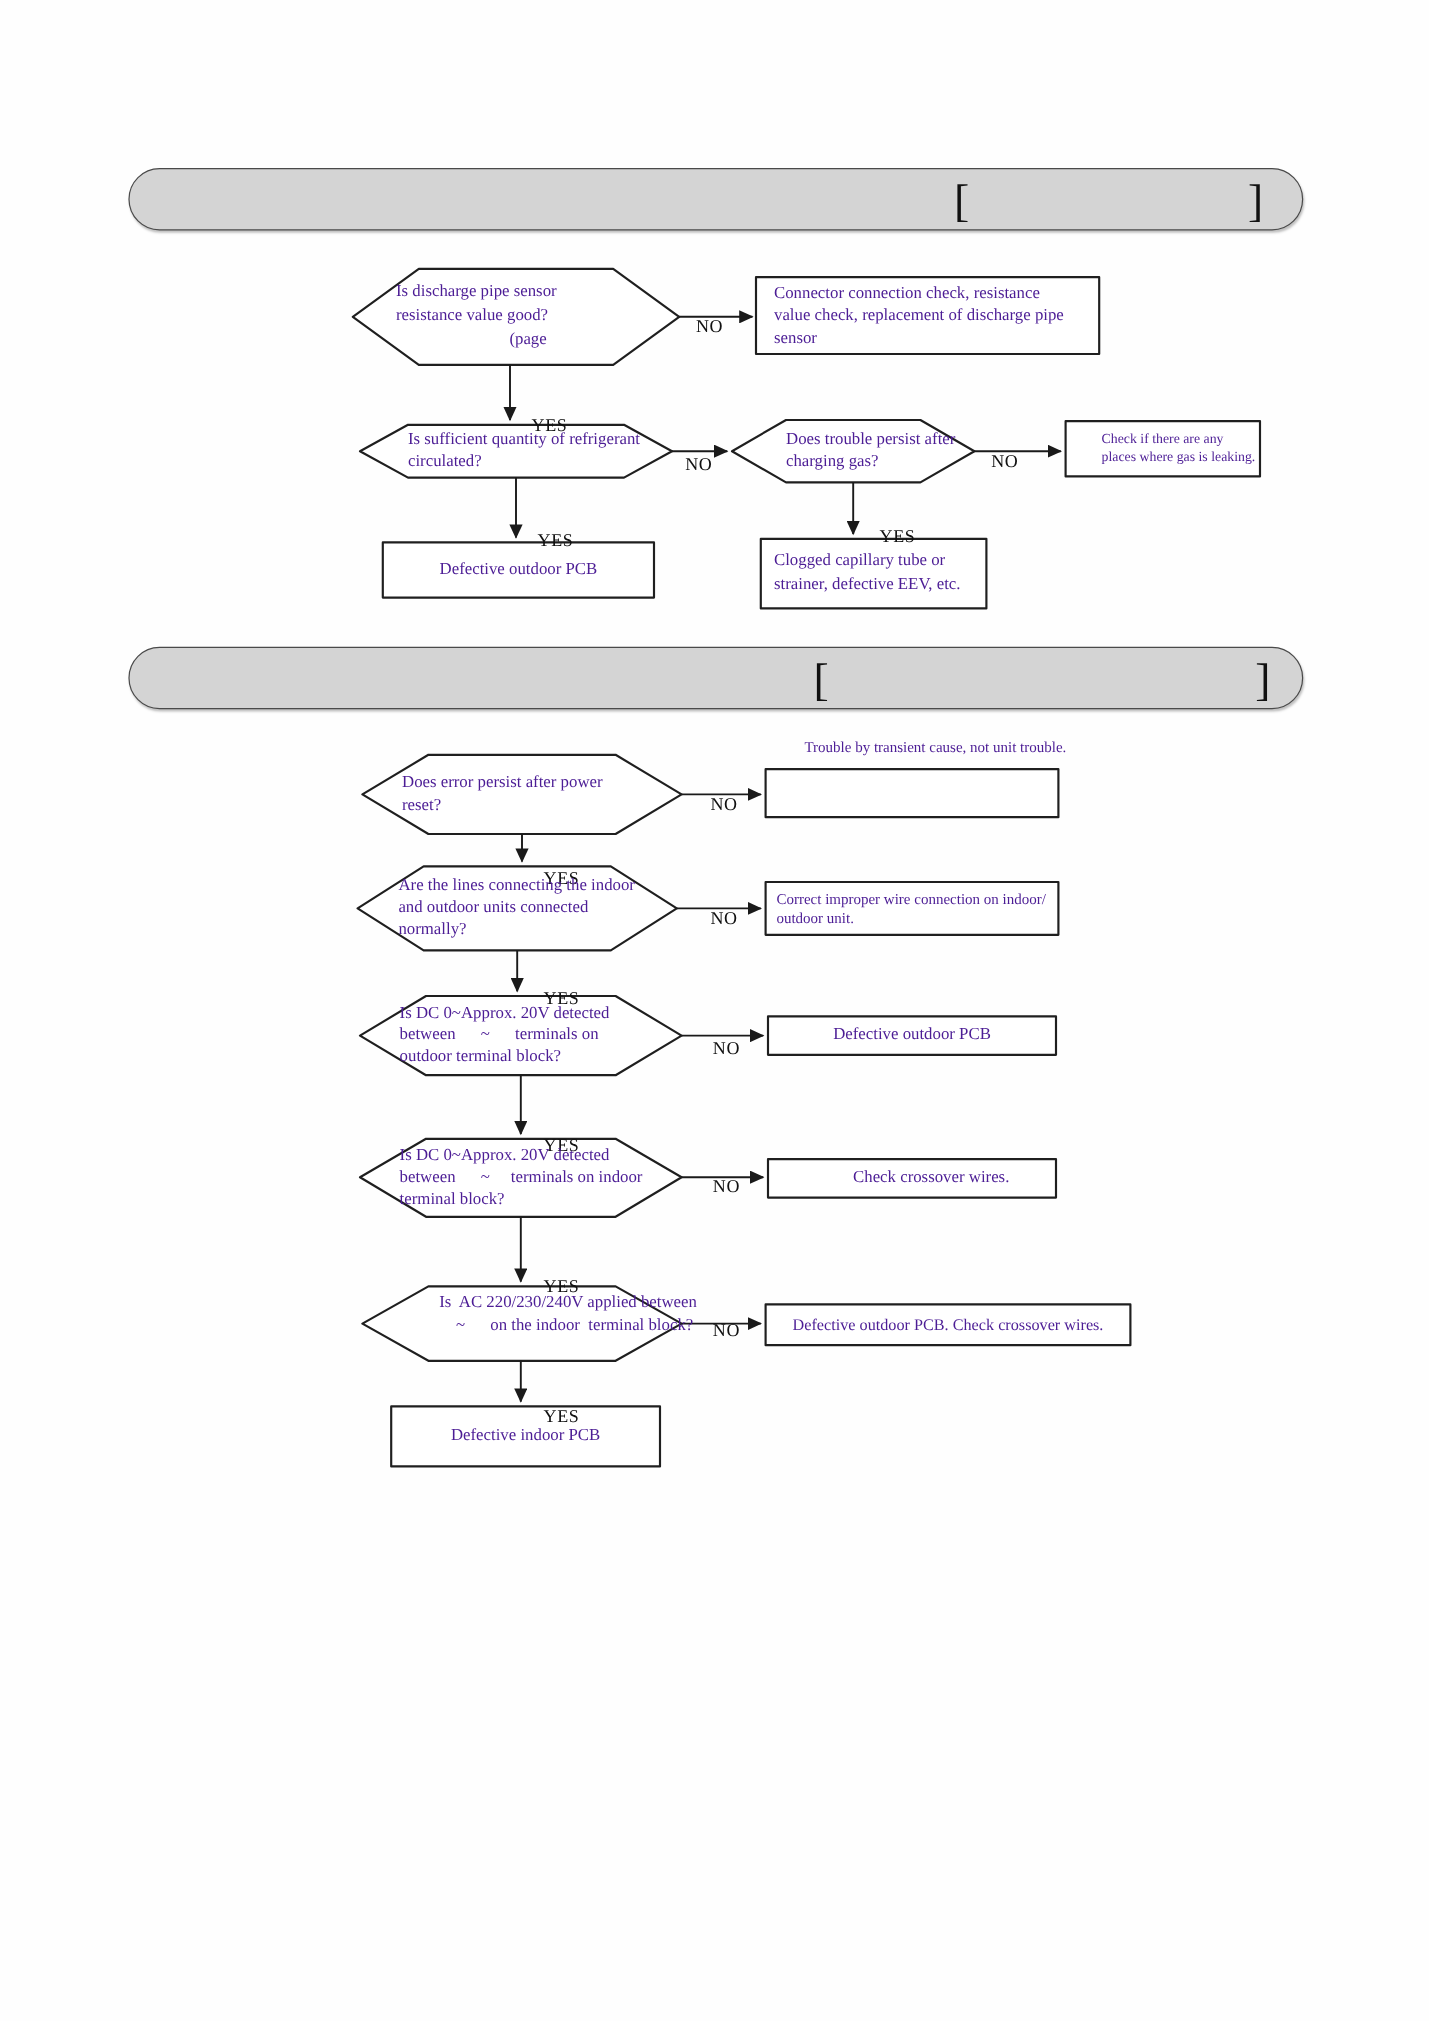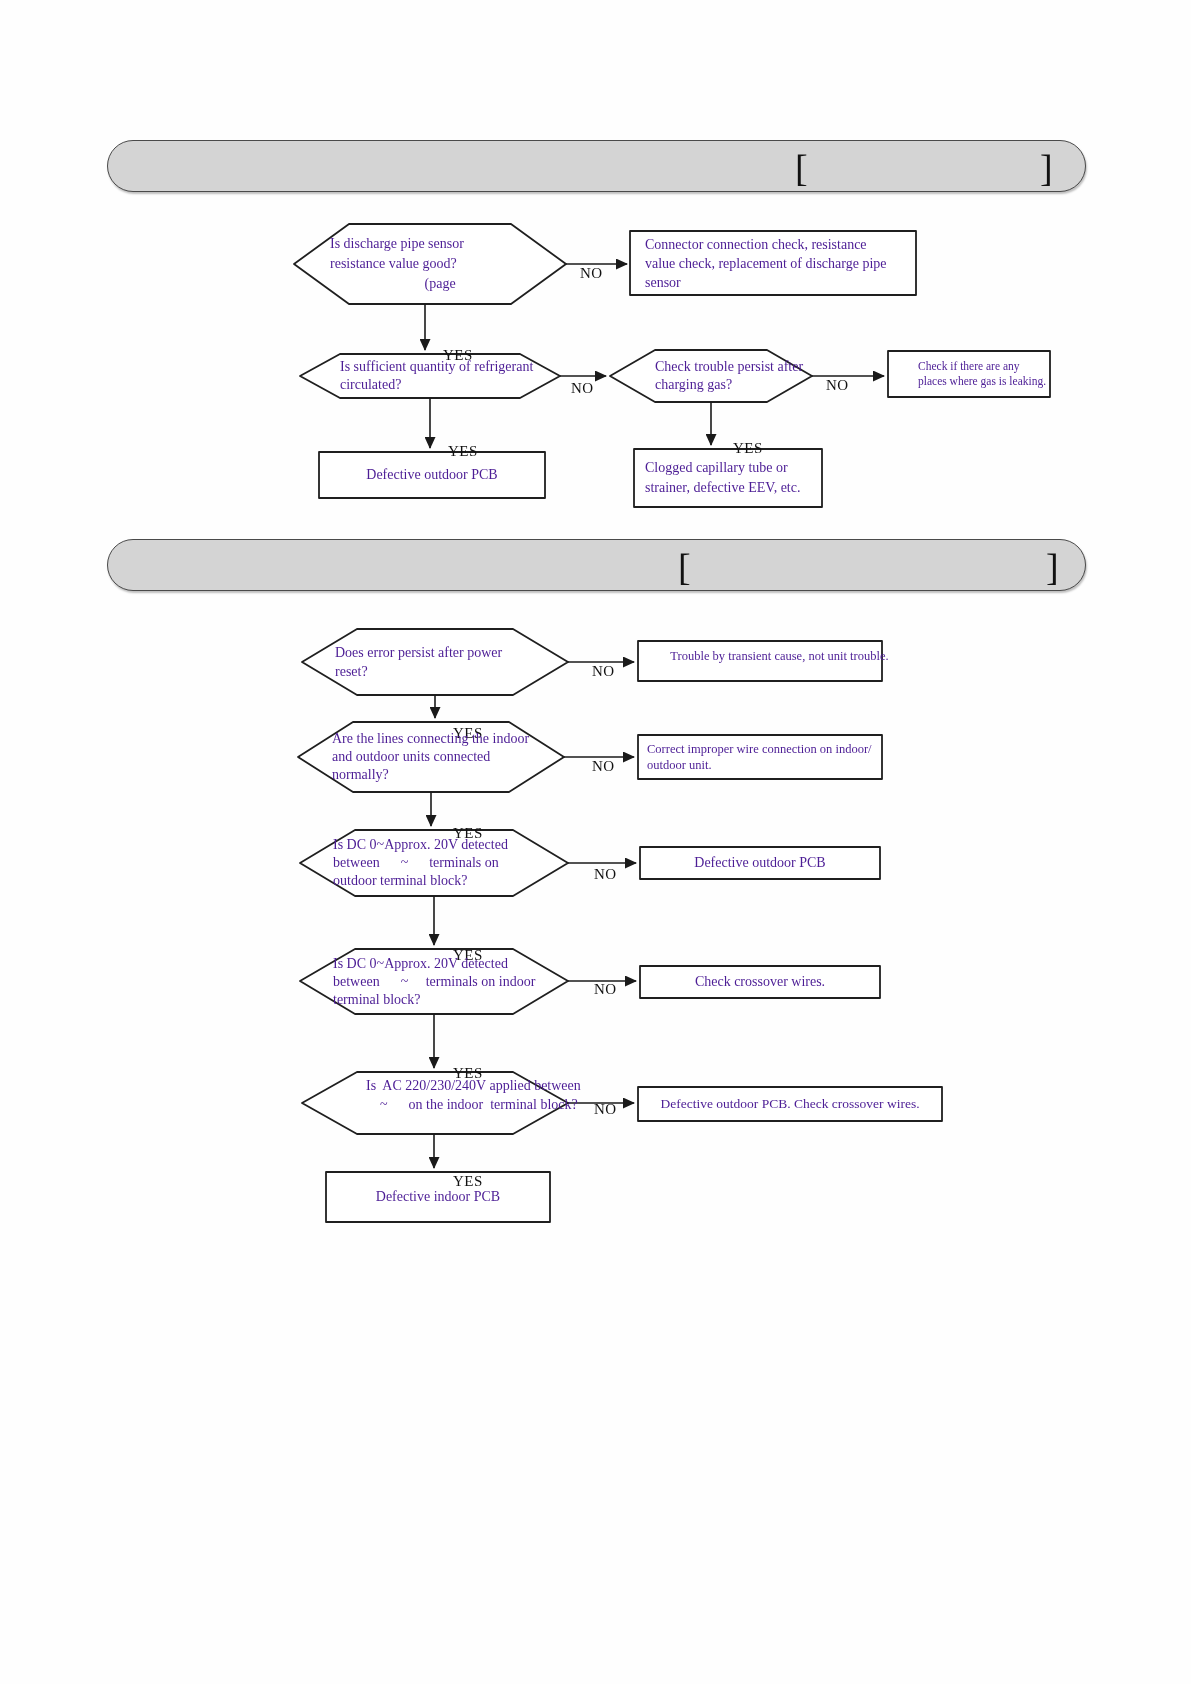--- a/index.html
+++ b/index.html
@@ -86,35 +86,35 @@
 resistance value good?
                            (page</div>
   <div class="lbl" style="left:580px;top:240px;">NO</div>
   <div class="txt" style="left:645px;top:235px;width:268px;line-height:19px;">Connector connection check, resistance
 value check, replacement of discharge pipe
 sensor</div>
   <div class="lbl" style="left:443px;top:322px;">YES</div>
   <div class="txt hextxt" style="left:340px;top:354px;width:215px;height:44px;line-height:18px;">Is sufficient quantity of refrigerant
 circulated?</div>
   <div class="lbl" style="left:571px;top:355px;">NO</div>
-  <div class="txt hextxt" style="left:655px;top:350px;width:150px;height:52px;line-height:18px;">Check trouble persist after
+  <div class="txt hextxt" style="left:655px;top:350px;width:150px;height:52px;line-height:18px;">Does trouble persist after
 charging gas?</div>
   <div class="lbl" style="left:826px;top:352px;">NO</div>
   <div class="txt small hextxt" style="left:918px;top:353px;width:154px;height:42px;">Check if there are any
 places where gas is leaking.</div>
   <div class="lbl" style="left:448px;top:418px;">YES</div>
   <div class="txt ctr" style="left:319px;top:452px;width:226px;height:46px;">Defective outdoor PCB</div>
   <div class="lbl" style="left:733px;top:415px;">YES</div>
   <div class="txt hextxt" style="left:645px;top:449px;width:172px;height:58px;line-height:20px;">Clogged capillary tube or
 strainer, defective EEV, etc.</div>
 
   <div class="txt hextxt" style="left:335px;top:629px;width:220px;height:66px;line-height:19px;">Does error persist after power
 reset?</div>
   <div class="lbl" style="left:592px;top:638px;">NO</div>
-  <div class="txt s2box ctr" style="left:638px;top:636px;width:283px;height:40px;">Trouble by transient cause, not unit trouble.</div>
+  <div class="txt s2box ctr" style="left:638px;top:603px;width:283px;height:40px;">Trouble by transient cause, not unit trouble.</div>
   <div class="lbl" style="left:453px;top:700px;">YES</div>
 
   <div class="txt hextxt" style="left:332px;top:722px;width:222px;height:70px;line-height:18px;">Are the lines connecting the indoor
 and outdoor units connected
 normally?</div>
   <div class="lbl" style="left:592px;top:733px;">NO</div>
   <div class="txt s2box hextxt" style="left:647px;top:735px;width:230px;height:44px;">Correct improper wire connection on indoor/
 outdoor unit.</div>
   <div class="lbl" style="left:453px;top:800px;">YES</div>
 
@@ -122,21 +122,21 @@
 between      ~      terminals on
 outdoor terminal block?</div>
   <div class="lbl" style="left:594px;top:841px;">NO</div>
   <div class="txt ctr" style="left:640px;top:847px;width:240px;height:32px;">Defective outdoor PCB</div>
   <div class="lbl" style="left:453px;top:922px;">YES</div>
 
   <div class="txt hextxt" style="left:333px;top:949px;width:225px;height:65px;line-height:18px;">Is DC 0~Approx. 20V detected
 between      ~     terminals on indoor
 terminal block?</div>
   <div class="lbl" style="left:594px;top:956px;">NO</div>
-  <div class="txt ctr" style="left:640px;top:966px;width:240px;height:32px;">Check crossover wires.</div>
+  <div class="txt ctr" style="left:640px;top:966px;width:240px;height:32px;padding-left:16px;">Check crossover wires.</div>
   <div class="lbl" style="left:453px;top:1040px;">YES</div>
 
   <div class="txt hextxt" style="left:328px;top:1072px;width:232px;height:46px;line-height:19px;margin-left:38px;">Is  AC 220/230/240V applied between
     ~      on the indoor  terminal block?</div>
   <div class="lbl" style="left:594px;top:1076px;">NO</div>
   <div class="txt ctr" style="left:638px;top:1087px;width:304px;height:34px;font-size:13.5px;">Defective outdoor PCB. Check crossover wires.</div>
   <div class="lbl" style="left:453px;top:1148px;">YES</div>
 
   <div class="txt ctr" style="left:326px;top:1172px;width:224px;height:50px;">Defective indoor PCB</div>
 

